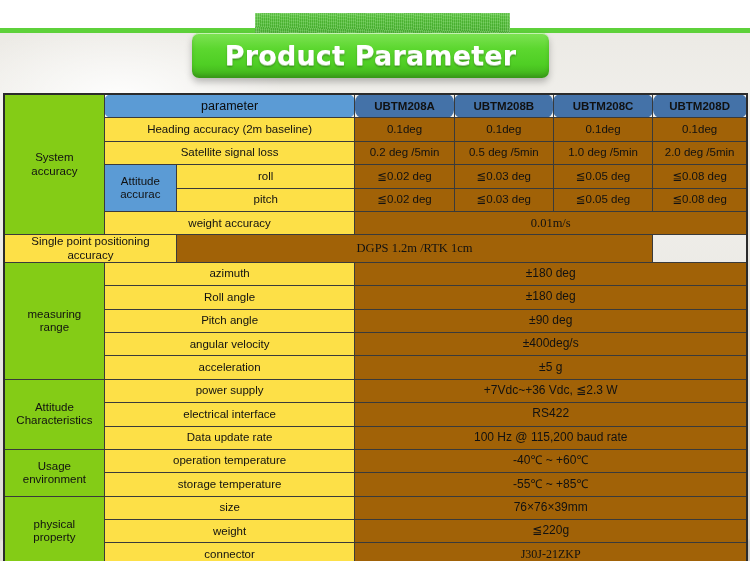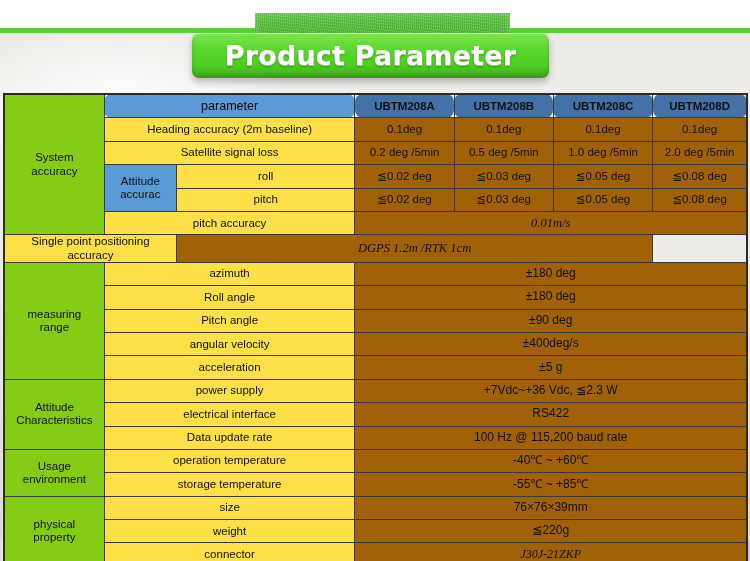--- a/index.html
+++ b/index.html
@@ -173,21 +173,20 @@
   }
   
   td.val {
     background: #a16207;
     color: #111111;
     font-size: 11.5px;
   }
   td.val.serif {
     font-family: "Liberation Serif", serif;
     font-size: 12.5px;
-    font-style: italic;
   }
   td.val.wide {
     font-size: 12px;
   }
   .nowrap { white-space: nowrap; margin-left: 48px; }
 </style>
 </head>
 <body>
 
 <div id="page">
@@ -257,21 +256,21 @@
 
         <tr>
           <td class="param">pitch</td>
           <td class="val">≦0.02 deg</td>
           <td class="val">≦0.03 deg</td>
           <td class="val">≦0.05 deg</td>
           <td class="val">≦0.08 deg</td>
         </tr>
 
         <tr>
-          <td class="param" colspan="2">pitch accuracy</td>
+          <td class="param" colspan="2">weight accuracy</td>
           <td class="val serif" colspan="4">0.01m/s</td>
         </tr>
 
         <tr>
           <td class="param" colspan="2">Single point positioning accuracy</td>
           <td class="val serif" colspan="4">DGPS 1.2m /RTK  1cm</td>
         </tr>
 
         <tr>
           <td class="grp" rowspan="5">

